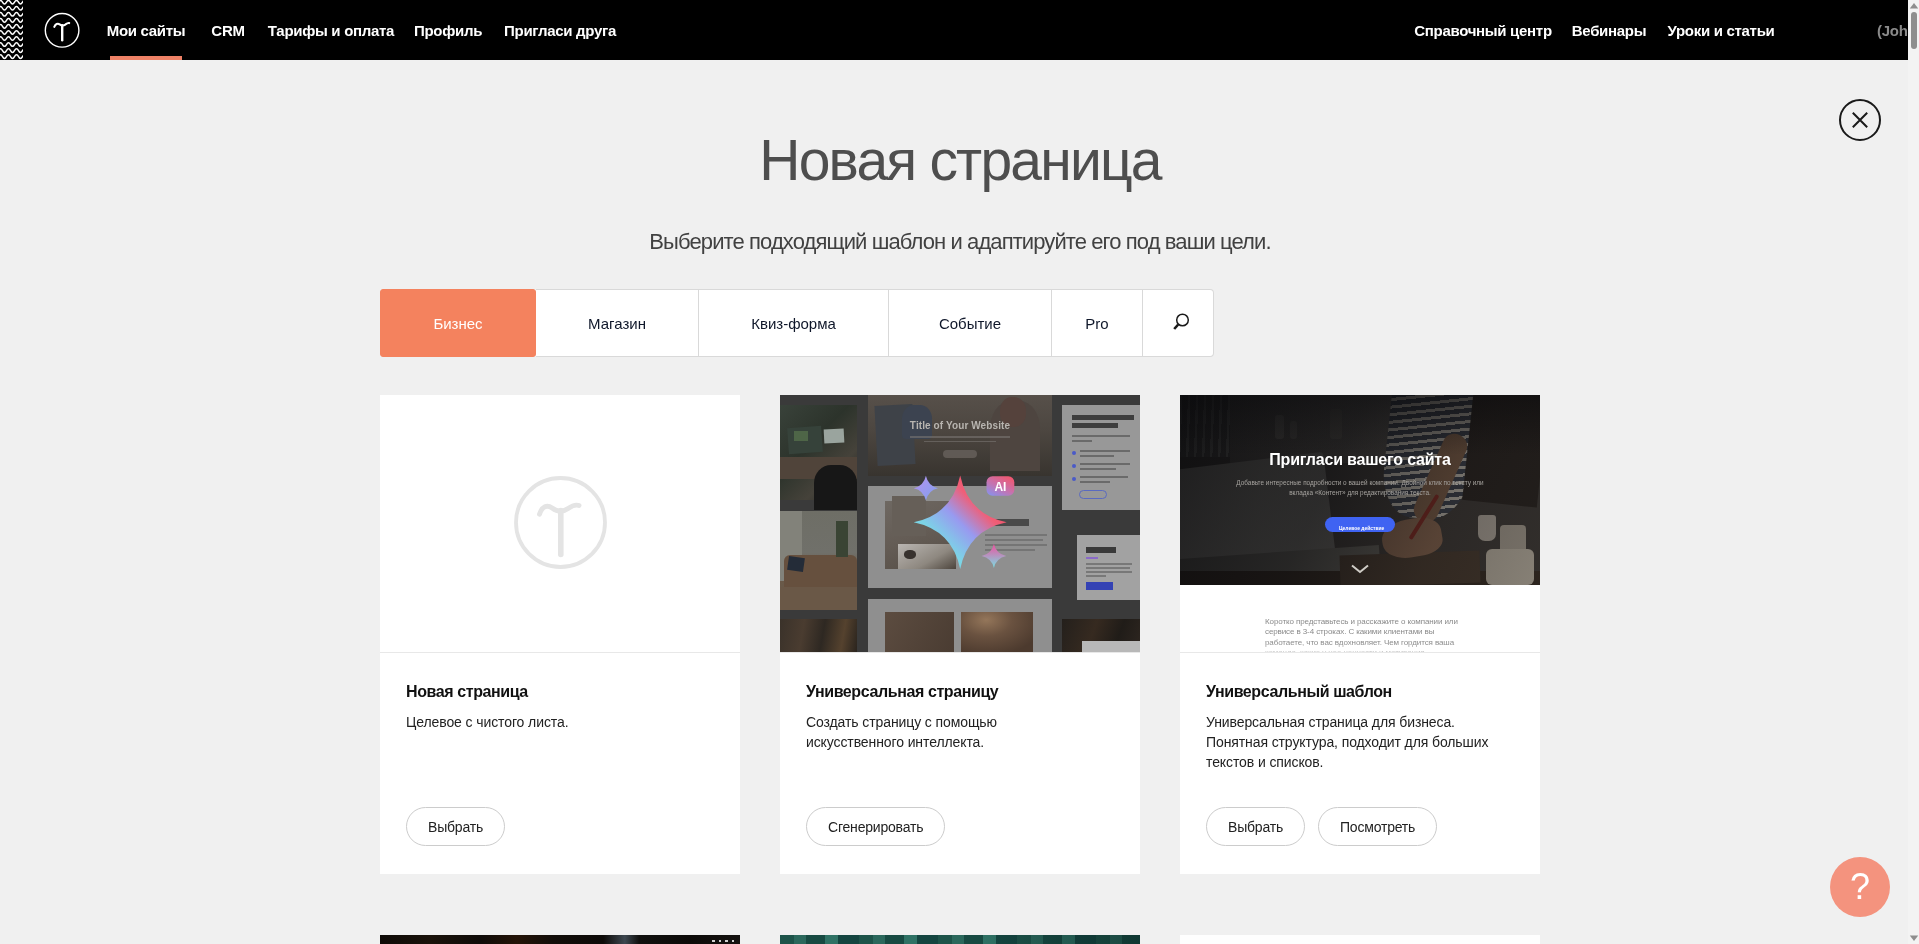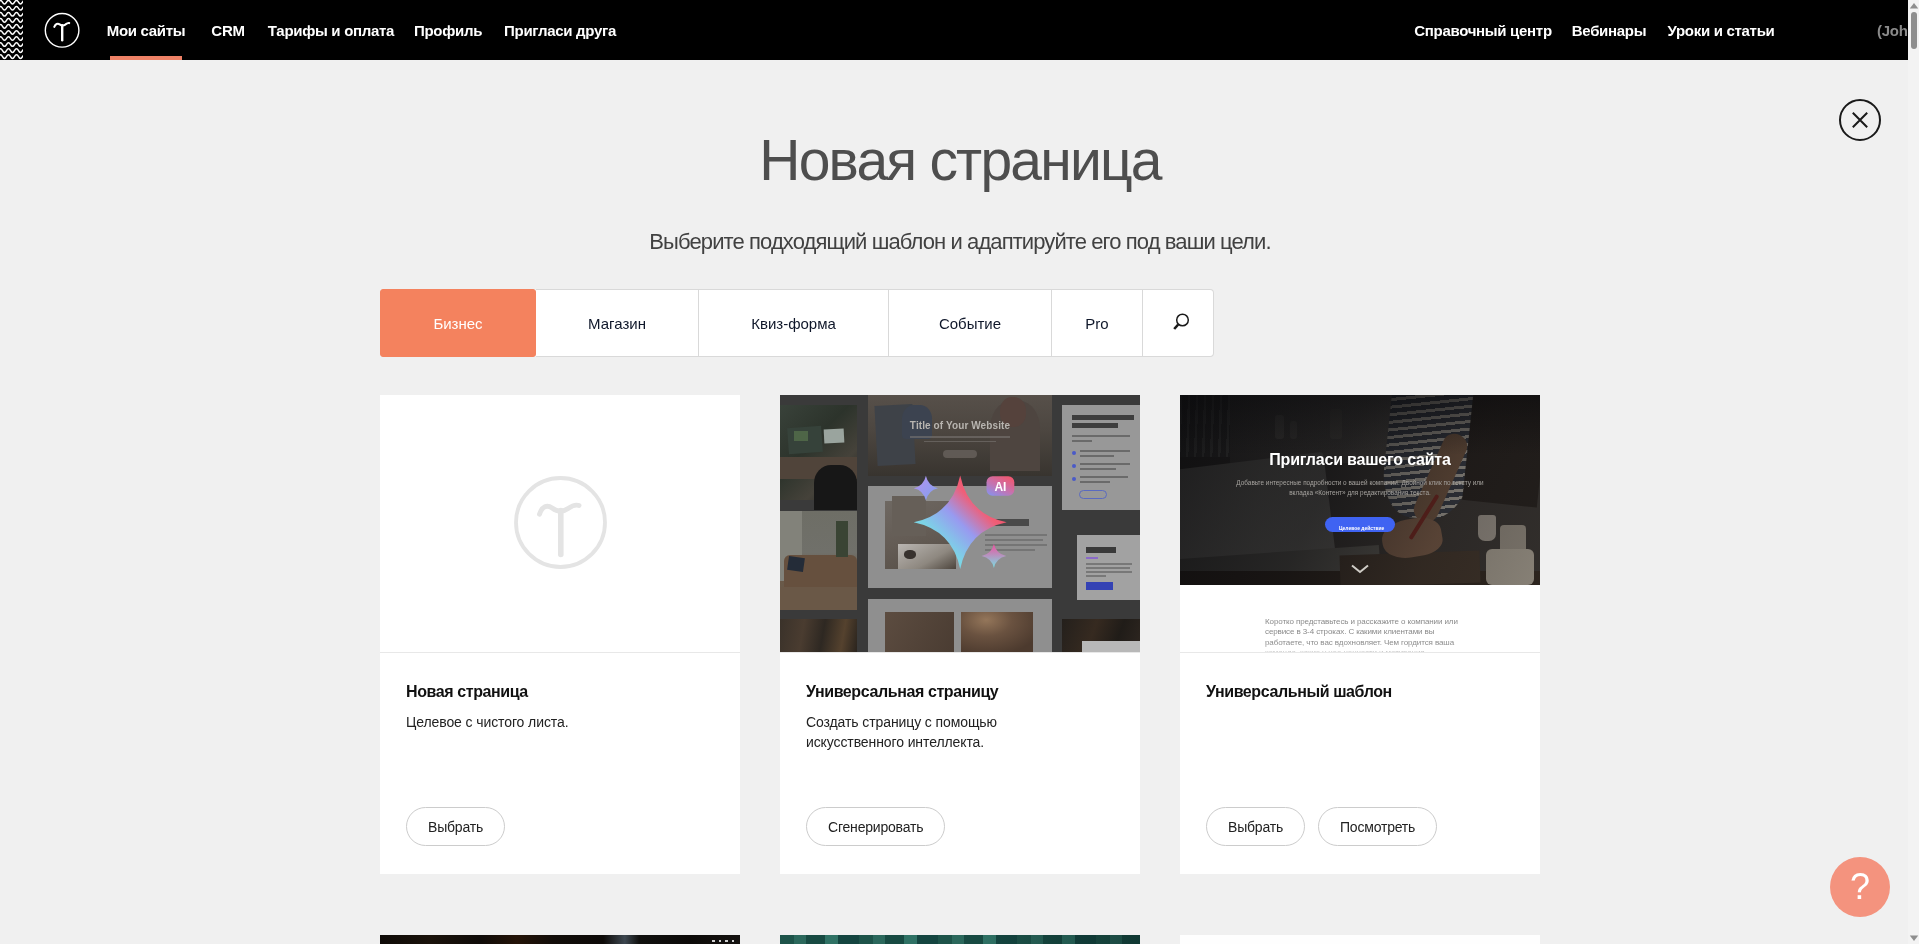--- a/index.html
+++ b/index.html
@@ -267,20 +267,21 @@
       </svg>
     </div>
 
     <div class="abs" style="left:0;top:190px;width:360px;height:67px;background:#fff">
       <div class="tpl-par">Коротко представьтесь и расскажите о компании или сервисе в 3-4 строках. С какими клиентами вы работаете, что вас вдохновляет. Чем гордится ваша команда, какие у нее ценности и мотивация</div>
       <div class="abs" style="left:0;top:58px;width:360px;height:9px;background:linear-gradient(180deg,rgba(255,255,255,0) 0%,rgba(255,255,255,0.55) 100%)"></div>
     </div>
   </div>
   <div class="carddivider"></div>
   <div class="cardtitle">Универсальный шаблон</div>
+  <div class="carddesc" style="width:288px">Универсальная страница для бизнеса. Понятная структура, подходит для больших текстов и списков.</div>
   <div class="cardbtns">
       <div class="pillbtn">Выбрать</div>
       <div class="pillbtn">Посмотреть</div>
     </div>
 </div>
 
 <div class="card2" style="left:380px;background:linear-gradient(90deg,#0e0a07 0%,#1a120a 14%,#0f0b08 28%,#241307 38%,#120d09 48%,#0d0a08 62%,#3d4750 68%,#10100e 72%,#0c0a08 86%,#151210 100%)">
   <div class="abs" style="left:332px;top:5px;width:24px;height:2px;background:repeating-linear-gradient(90deg,#cfcfcf 0 2.5px,#111 2.5px 6.5px)"></div>
 </div>
 <div class="card2" style="left:780px;background:repeating-linear-gradient(90deg,#1d5349 0 14px,#2b685c 14px 26px,#174a42 26px 45px,#2f7265 45px 58px,#144540 58px 79px);">

